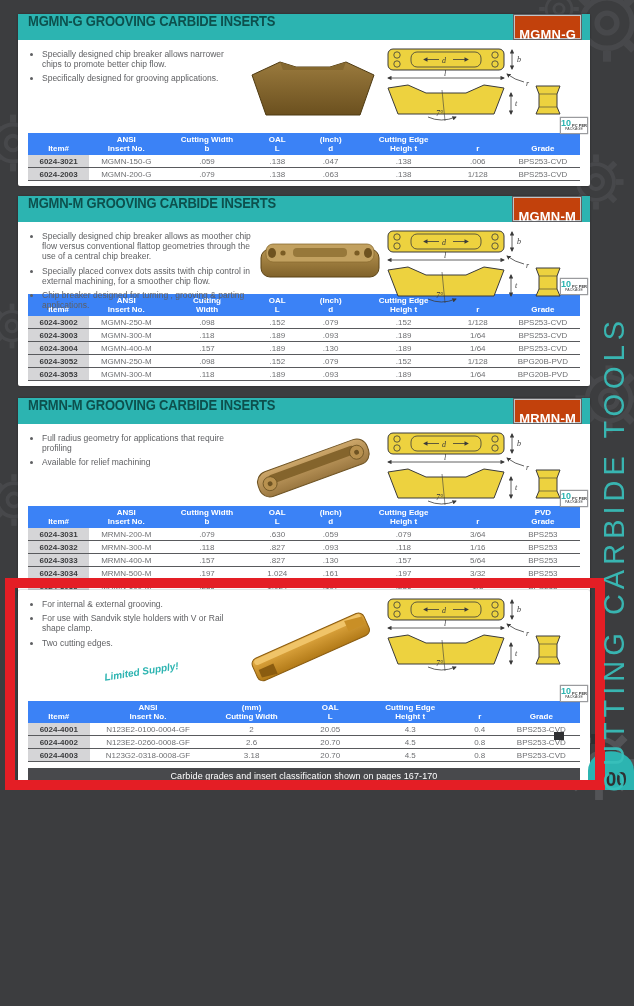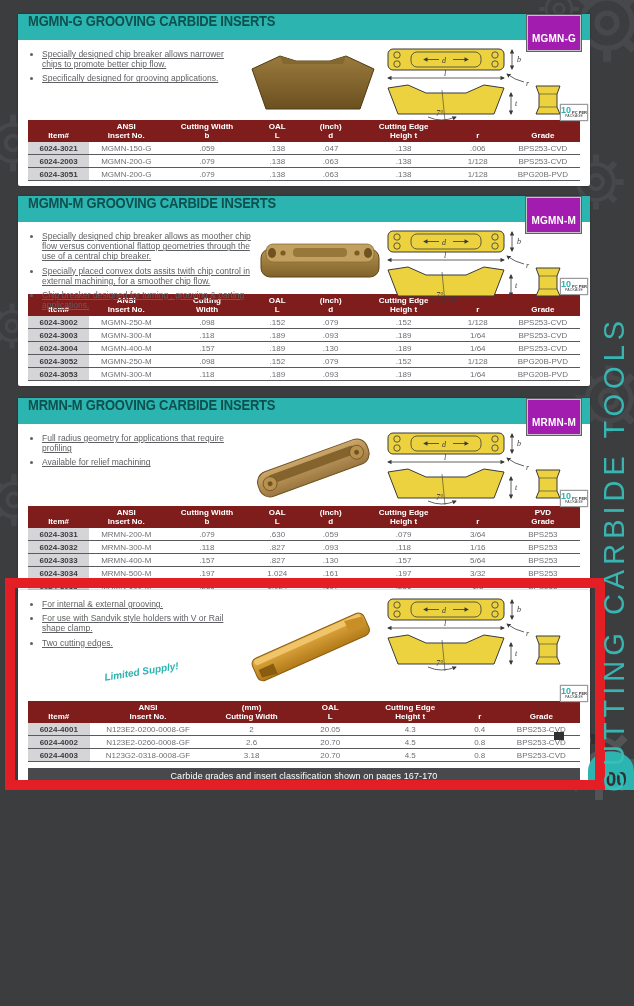--- a/index.html
+++ b/index.html
@@ -24,45 +24,45 @@
   .card-header{
     height:26px;flex:0 0 26px;background:#2cb4b1;
     display:flex;justify-content:space-between;
     padding:0 8px 0 10px;
   }
   .card-title{
     font-weight:bold;font-size:13px;color:#0d504d;letter-spacing:-.2px;
     transform:scaleY(1.12);transform-origin:left center;white-space:nowrap;
   }
   .type-badge{
-    background:#a21caf;color:#ffffff;font-size:10px;font-weight:bold;
-    padding:18px 5px;border:1px solid #606164;
+    background:#c2410c;color:#ffffff;font-size:13px;font-weight:bold;
+    padding:12px 5px;border:1px solid #606164;
     box-shadow:inset 0 0 0 1px #c3c4c6;letter-spacing:.2px;
   }
   .content{position:relative;flex:1;display:flex;padding:6px 6px 2px 10px;min-height:0;}
   .bullets{width:196px;flex:0 0 196px;margin:3px 0 0;padding:0 4px 0 14px;
-    font-size:8.5px;color:#5e5f62;line-height:1.2;list-style:disc;text-decoration:underline;}
+    font-size:8.5px;color:#5e5f62;line-height:1.2;list-style:disc;}
   .bullets li{margin-bottom:4px;}
   .photo{flex:1;display:flex;align-items:center;justify-content:center;min-width:0;}
   .drawing{width:200px;flex:0 0 200px;position:relative;}
   .tdraw text{font-size:8px;fill:#3a3a3a;font-style:italic;font-family:"Liberation Serif",serif;}
   .pack-badge{
     position:absolute;right:2px;bottom:-1px;width:26px;background:#fff;
     border:1px solid #9a9b9e;box-shadow:0 0 1px #777;z-index:3;
     display:flex;flex-direction:column;align-items:center;line-height:1;
     padding:1px 0;
   }
   .pack-top{display:flex;align-items:flex-end;gap:1px;}
   .pack-num{color:#2cb4b1;font-weight:bold;font-size:9px;}
   .pack-unit{font-size:4px;color:#3a3a3a;font-weight:bold;}
   .pack-sub{font-size:3.5px;color:#3a3a3a;letter-spacing:.2px;}
   
   table{width:calc(100% - 20px);margin:0 auto 5px;border-collapse:collapse;table-layout:fixed;}
   thead th{
-    background:#7f1d1d;color:#ffffff;font-size:8px;font-weight:bold;
+    background:#3b82f6;color:#ffffff;font-size:8px;font-weight:bold;
     padding:2px 2px;line-height:1.15;text-align:center;vertical-align:bottom;
   }
   tbody td{
     font-size:8px;color:#6f7073;text-align:center;padding:2px 2px 1px;
     border-bottom:1px solid #595a5d;white-space:nowrap;overflow:hidden;
   }
   tbody td:first-child{background:#d5d5d7;color:#3b3c3e;font-weight:bold;}
   table.t8 th:nth-child(1){width:11%}
   table.t8 th:nth-child(2){width:13.5%}
   table.t8 th:nth-child(3){width:16%}
@@ -266,30 +266,20 @@
         </tr>
         <tr>
           <td>6024-2003</td>
           <td>MGMN-200-G</td>
           <td>.079</td>
           <td>.138</td>
           <td>.063</td>
           <td>.138</td>
           <td>1/128</td>
           <td>BPS253-CVD</td>
-        </tr>
-        <tr>
-          <td>6024-3051</td>
-          <td>MGMN-200-G</td>
-          <td>.079</td>
-          <td>.138</td>
-          <td>.063</td>
-          <td>.138</td>
-          <td>1/128</td>
-          <td>BPG20B-PVD</td>
         </tr>
       </tbody>
     </table>
 </section>
 
 <section class="card" id="card2">
   <header class="card-header">
     <span class="card-title">MGMN-M GROOVING CARBIDE INSERTS</span>
     <span class="type-badge">MGMN-M</span>
   </header>
@@ -693,21 +683,21 @@
             <div>r</div>
           </th>
           <th>
             <div>Grade</div>
           </th>
         </tr>
       </thead>
       <tbody>
         <tr>
           <td>6024-4001</td>
-          <td>N123E2-0200-0008-GF</td>
+          <td>N123E2-0100-0004-GF</td>
           <td>2</td>
           <td>20.05</td>
           <td>4.3</td>
           <td>0.4</td>
           <td>BPS253-CVD</td>
         </tr>
         <tr>
           <td>6024-4002</td>
           <td>N123E2-0260-0008-GF</td>
           <td>2.6</td>

